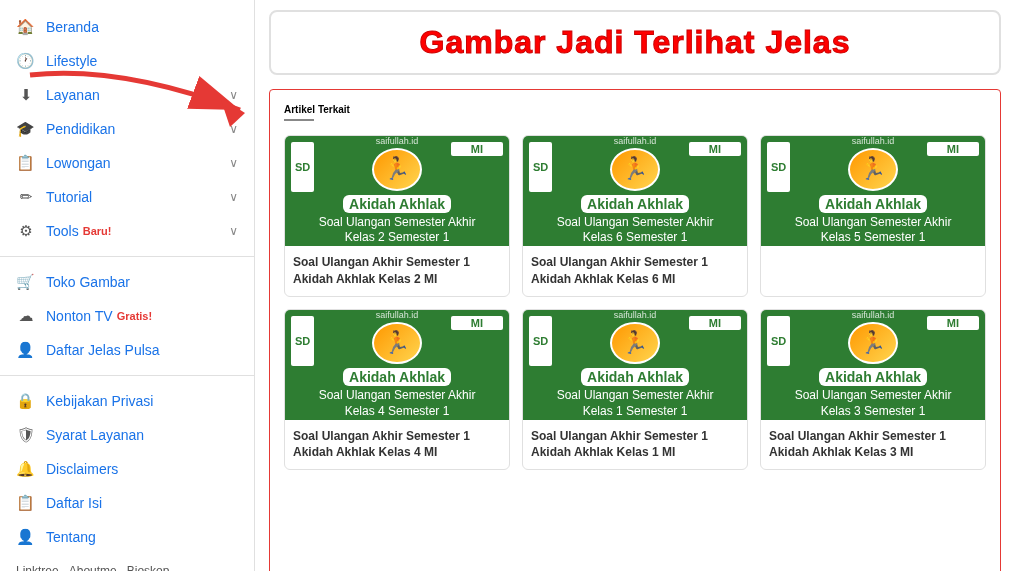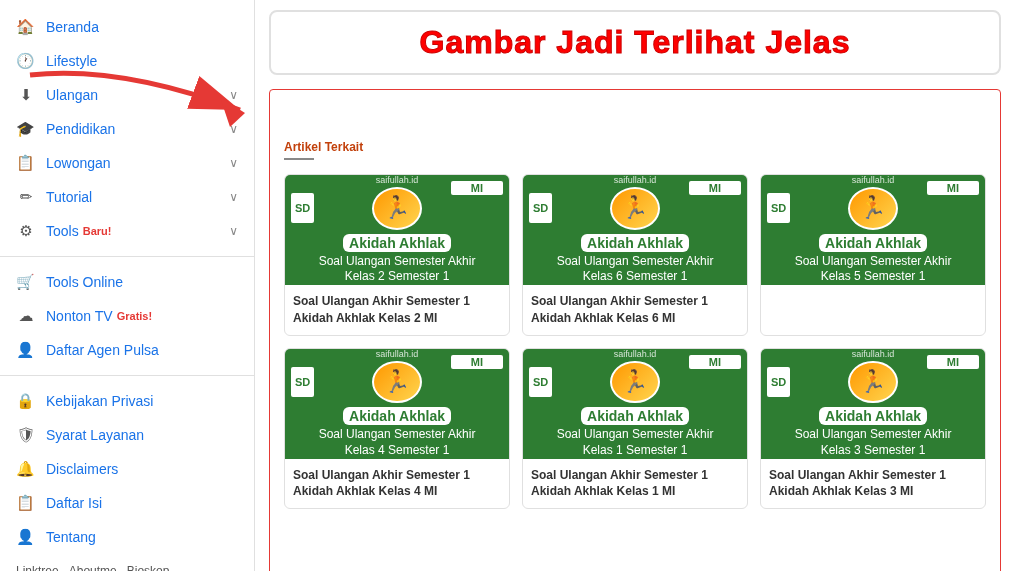--- a/index.html
+++ b/index.html
@@ -91,25 +91,24 @@
     }
 
     
     .articles-section {
       border: 1px solid #e53935;
       border-radius: 4px;
       padding: 14px;
       flex: 1;
     }
     .articles-title {
-      font-size: 12px;
-      font-weight: bold;
-      color: #c2410c;
+      font-size: 10px;
+      font-weight: bold;
+      color: #000000;
       margin-bottom: 4px;
-      margin-top: 36px;
     }
     .articles-underline {
       width: 30px;
       height: 2px;
       background: #888;
       margin-bottom: 14px;
     }
     .articles-grid {
       display: grid;
       grid-template-columns: repeat(3, 1fr);
@@ -132,23 +131,22 @@
       overflow: hidden;
     }
     .thumb-sd-badge {
       position: absolute;
       top: 6px;
       left: 6px;
       background: #fff;
       color: #2e7d32;
       font-weight: bold;
       font-size: 11px;
-      padding: 9px 4px;
+      padding: 19px 4px;
       border-radius: 2px;
-      margin-top: 12px;
     }
     .thumb-mi-badge {
       position: absolute;
       top: 6px;
       right: 6px;
       background: #fff;
       color: #2e7d32;
       font-weight: bold;
       font-size: 11px;
       padding: 1px 20px;
@@ -243,21 +241,21 @@
     <div class="sidebar-item">
       <span class="icon">🏠</span>
       <span>Beranda</span>
     </div>
     <div class="sidebar-item">
       <span class="icon">🕐</span>
       <span>Lifestyle</span>
     </div>
     <div class="sidebar-item">
       <span class="icon">⬇</span>
-      <span>Ulangan</span>
+      <span>Layanan</span>
       <span class="chevron">∨</span>
     </div>
     <div class="sidebar-item">
       <span class="icon">🎓</span>
       <span>Pendidikan</span>
       <span class="chevron">∨</span>
     </div>
     <div class="sidebar-item">
       <span class="icon">📋</span>
       <span>Lowongan</span>
@@ -272,30 +270,30 @@
       <span class="icon">⚙</span>
       <span>Tools</span>
       <span class="badge-new">Baru!</span>
       <span class="chevron">∨</span>
     </div>
 
     <div class="sidebar-divider"></div>
 
     <div class="sidebar-item">
       <span class="icon">🛒</span>
-      <span>Tools Online</span>
+      <span>Toko Gambar</span>
     </div>
     <div class="sidebar-item">
       <span class="icon">☁</span>
       <span>Nonton TV</span>
       <span class="badge-gratis">Gratis!</span>
     </div>
     <div class="sidebar-item">
       <span class="icon">👤</span>
-      <span>Daftar Agen Pulsa</span>
+      <span>Daftar Jelas Pulsa</span>
     </div>
 
     <div class="sidebar-divider"></div>
 
     <div class="sidebar-item">
       <span class="icon">🔒</span>
       <span>Kebijakan Privasi</span>
     </div>
     <div class="sidebar-item">
       <span class="icon">🛡</span>

